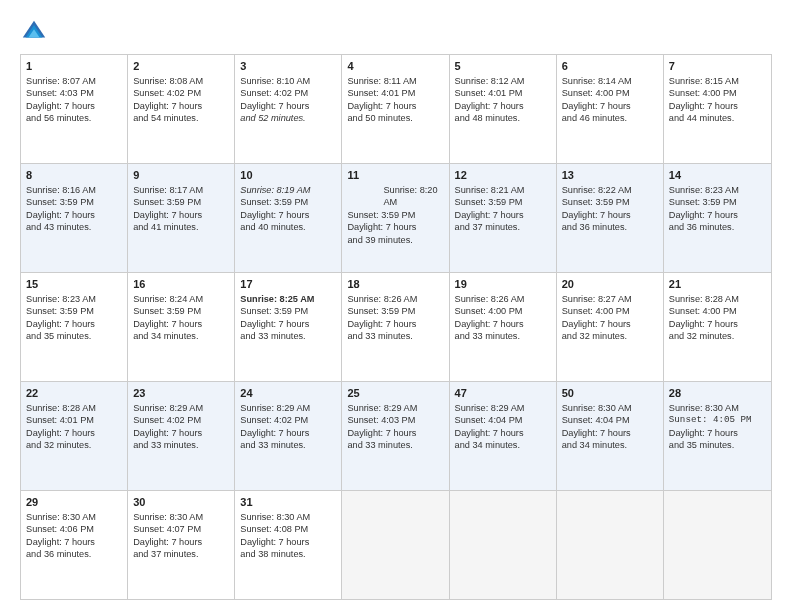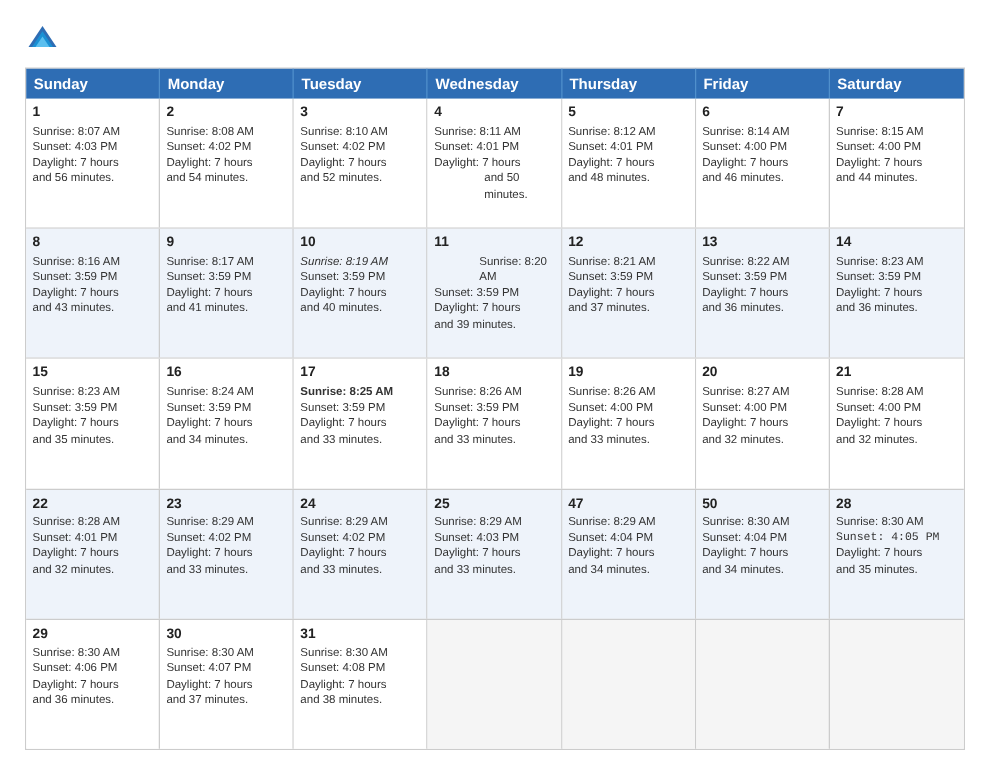--- a/index.html
+++ b/index.html
@@ -120,29 +120,20 @@
         <span class="blue"></span>
       </div>
     </div>
     <div class="title-block">
       <div class="month-title"></div>
       <div class="location"></div>
     </div>
   </div>
 
   <div class="calendar">
-    <div class="cal-header">
-    <div class="cal-header-cell">Sunday</div>
-        <div class="cal-header-cell">Monday</div>
-        <div class="cal-header-cell">Tuesday</div>
-        <div class="cal-header-cell">Wednesday</div>
-        <div class="cal-header-cell">Thursday</div>
-        <div class="cal-header-cell">Friday</div>
-        <div class="cal-header-cell">Saturday</div>
-      </div>
     <div class="cal-body">
     <div class="cal-row">
           <div class="cal-cell">
             <span class="day-num">1</span>
             <span style="display: block;">Sunrise: 8:07 AM</span>
             <span style="display: block;">Sunset: 4:03 PM</span>
             <span style="display: block;">Daylight: 7 hours</span>
             <span style="display: block;">and 56 minutes.</span>
           </div>
           <div class="cal-cell">
@@ -150,28 +141,28 @@
             <span style="display: block;">Sunrise: 8:08 AM</span>
             <span style="display: block;">Sunset: 4:02 PM</span>
             <span style="display: block;">Daylight: 7 hours</span>
             <span style="display: block;">and 54 minutes.</span>
           </div>
           <div class="cal-cell">
             <span class="day-num">3</span>
             <span style="display: block;">Sunrise: 8:10 AM</span>
             <span style="display: block;">Sunset: 4:02 PM</span>
             <span style="display: block;">Daylight: 7 hours</span>
-            <span style="display: block;">and 52 minutes.</span>
+            <span style="display: block; font-style: italic;">and 52 minutes.</span>
           </div>
           <div class="cal-cell">
             <span class="day-num">4</span>
             <span style="display: block;">Sunrise: 8:11 AM</span>
             <span style="display: block;">Sunset: 4:01 PM</span>
             <span style="display: block;">Daylight: 7 hours</span>
-            <span style="display: block; margin-left: 40px;">and 50 minutes.</span>
+            <span style="display: block;">and 50 minutes.</span>
           </div>
           <div class="cal-cell">
             <span class="day-num">5</span>
             <span style="display: block;">Sunrise: 8:12 AM</span>
             <span style="display: block;">Sunset: 4:01 PM</span>
             <span style="display: block;">Daylight: 7 hours</span>
             <span style="display: block;">and 48 minutes.</span>
           </div>
           <div class="cal-cell">
             <span class="day-num">6</span>

